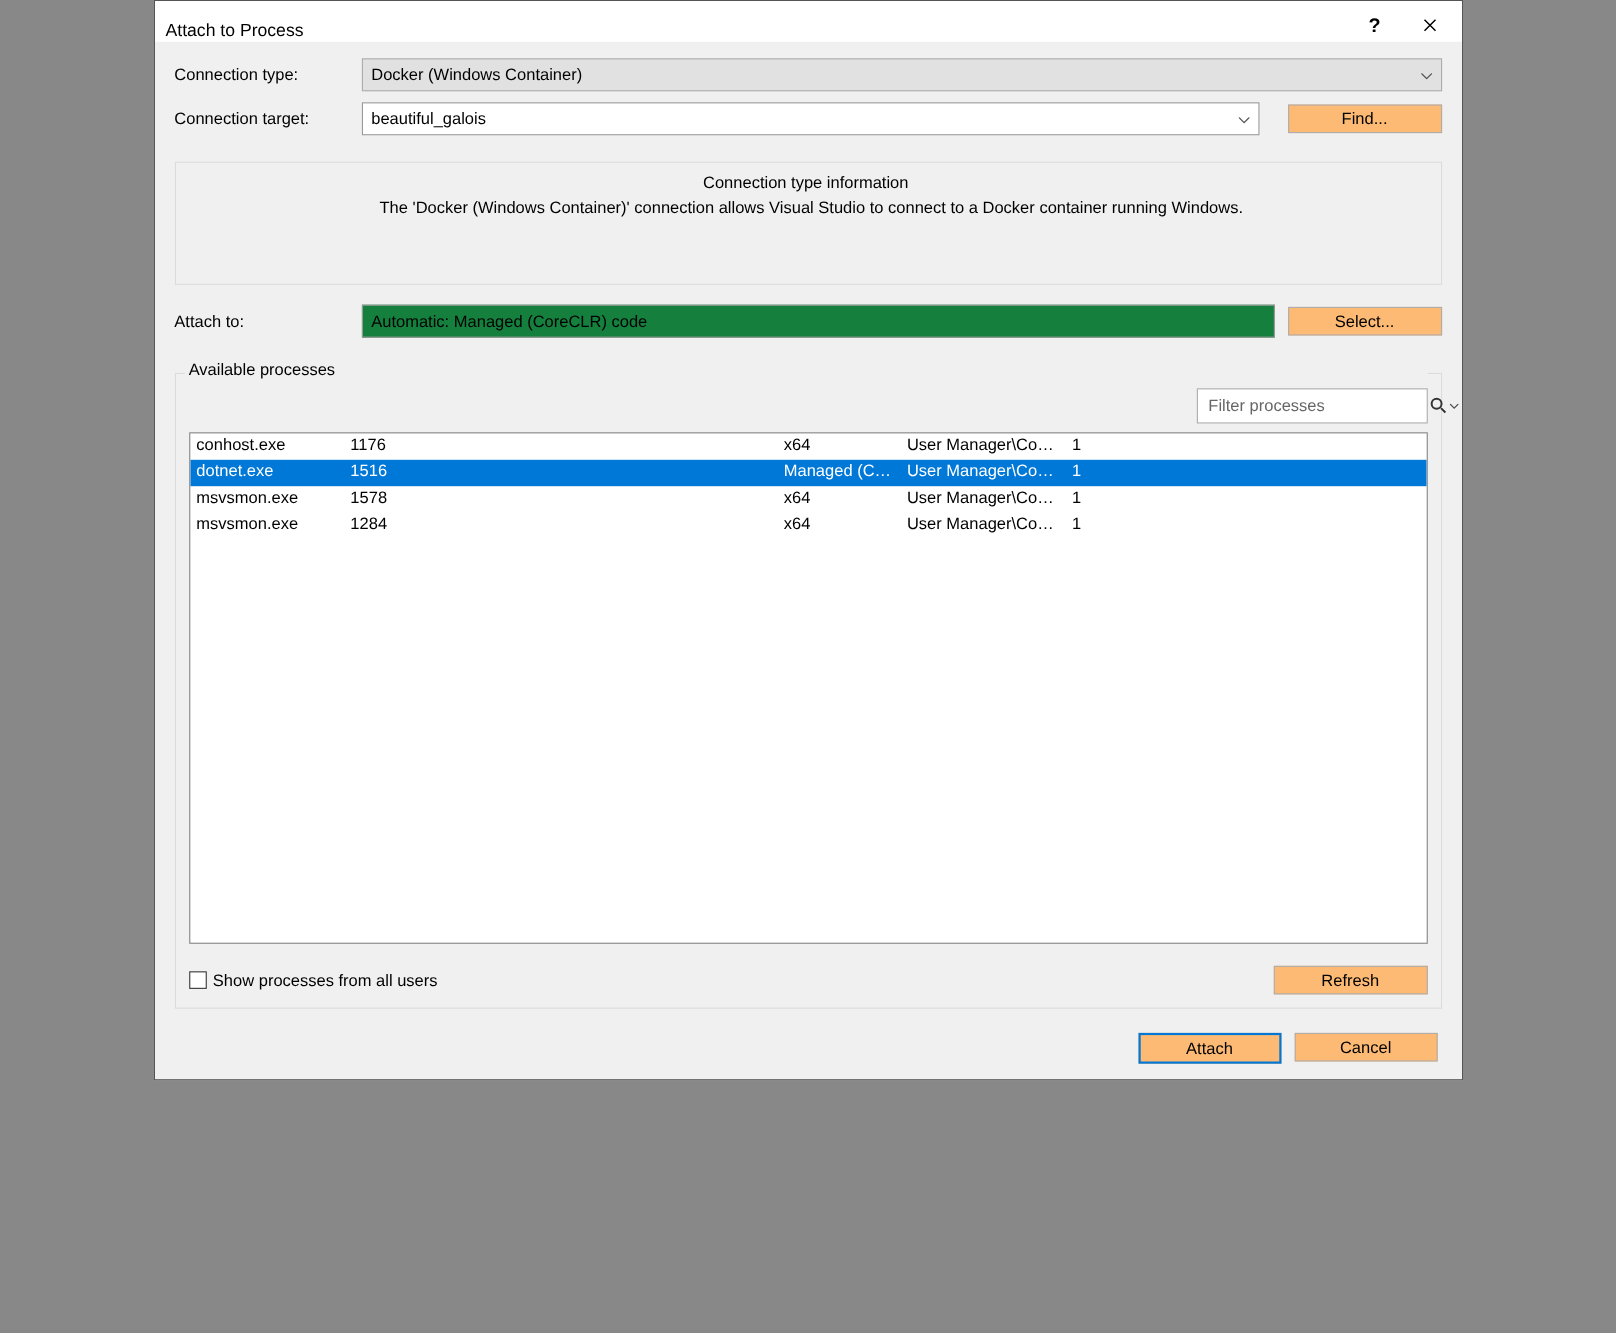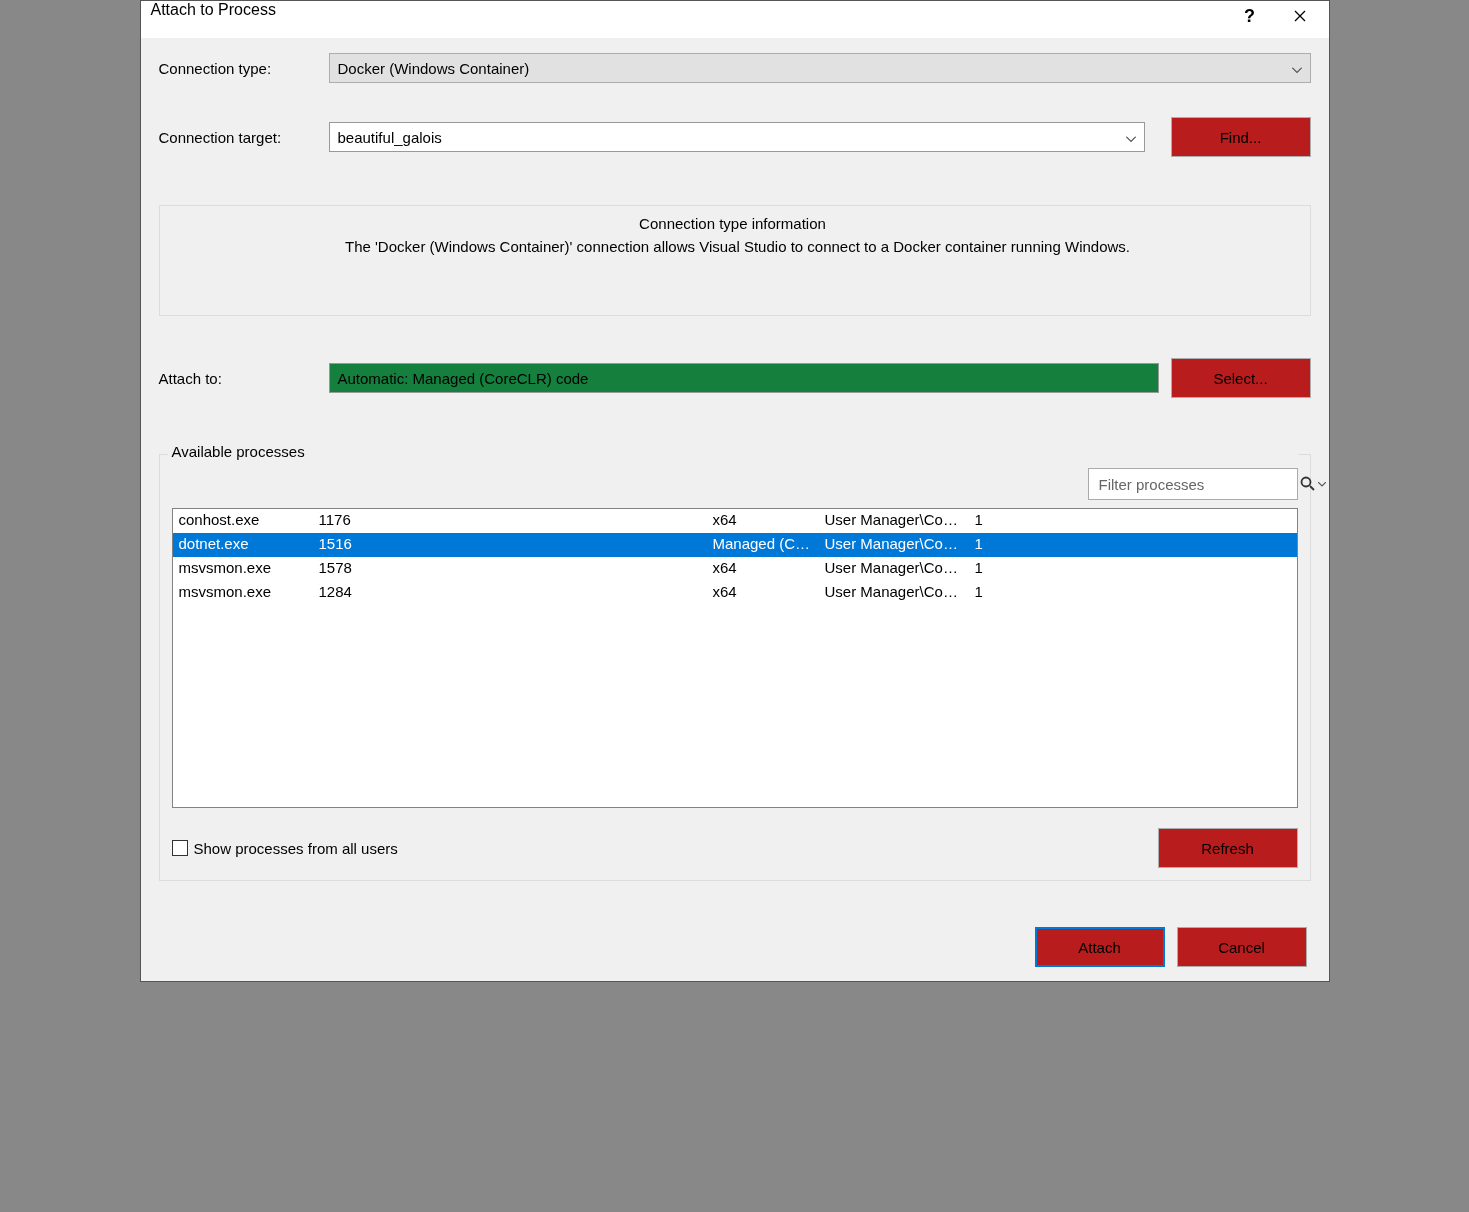--- a/index.html
+++ b/index.html
@@ -17,21 +17,21 @@
     margin: 0 auto;
     background: #fff;
     border: 1px solid #555;
     display: flex;
     flex-direction: column;
   }
   .titlebar {
     height: 38px;
     background: #fff;
     display: flex;
-    align-items: flex-start;
+    align-items: flex-end;
     padding: 0 8px 0 10px;
     border-bottom: 1px solid #eee;
   }
   .titlebar .title {
     font-size: 16px;
     flex: 1;
   }
   .titlebar .tb-btn {
     width: 42px;
     height: 30px;
@@ -42,21 +42,20 @@
     font-size: 15px;
   }
   .titlebar .tb-btn.help { font-size: 18px; font-weight:600; margin-right:8px;}
   .titlebar .tb-btn.close svg { width: 12px; height: 12px; }
   .body {
     flex: 1;
     background: #f0f0f0;
     padding: 14px 18px 14px 18px;
     display: flex;
     flex-direction: column;
-    gap: 24px;
   }
   .row {
     display: flex;
     align-items: center;
     margin-bottom: 10px;
   }
   .row-label {
     width: 170px;
     font-size: 15px;
   }
@@ -91,24 +90,24 @@
     margin-right: 26px;
   }
   .combo .arrow {
     position: absolute;
     right: 8px;
     top: 50%;
     transform: translateY(-50%);
   }
   .btn {
     min-width: 140px;
-    height: 40px;
-    background: #b91c1c;
+    height: 20px;
+    background: #fdba74;
     border: 1px solid #adadad;
-    padding: 1px 18px;
+    padding: 12px 18px;
     font-size: 15px;
     display: inline-flex;
     align-items: center;
     justify-content: center;
     cursor: pointer;
   }
   .groupbox {
     border: 1px solid #dcdcdc;
     border-radius: 0;
     padding: 10px 14px 34px 14px;

